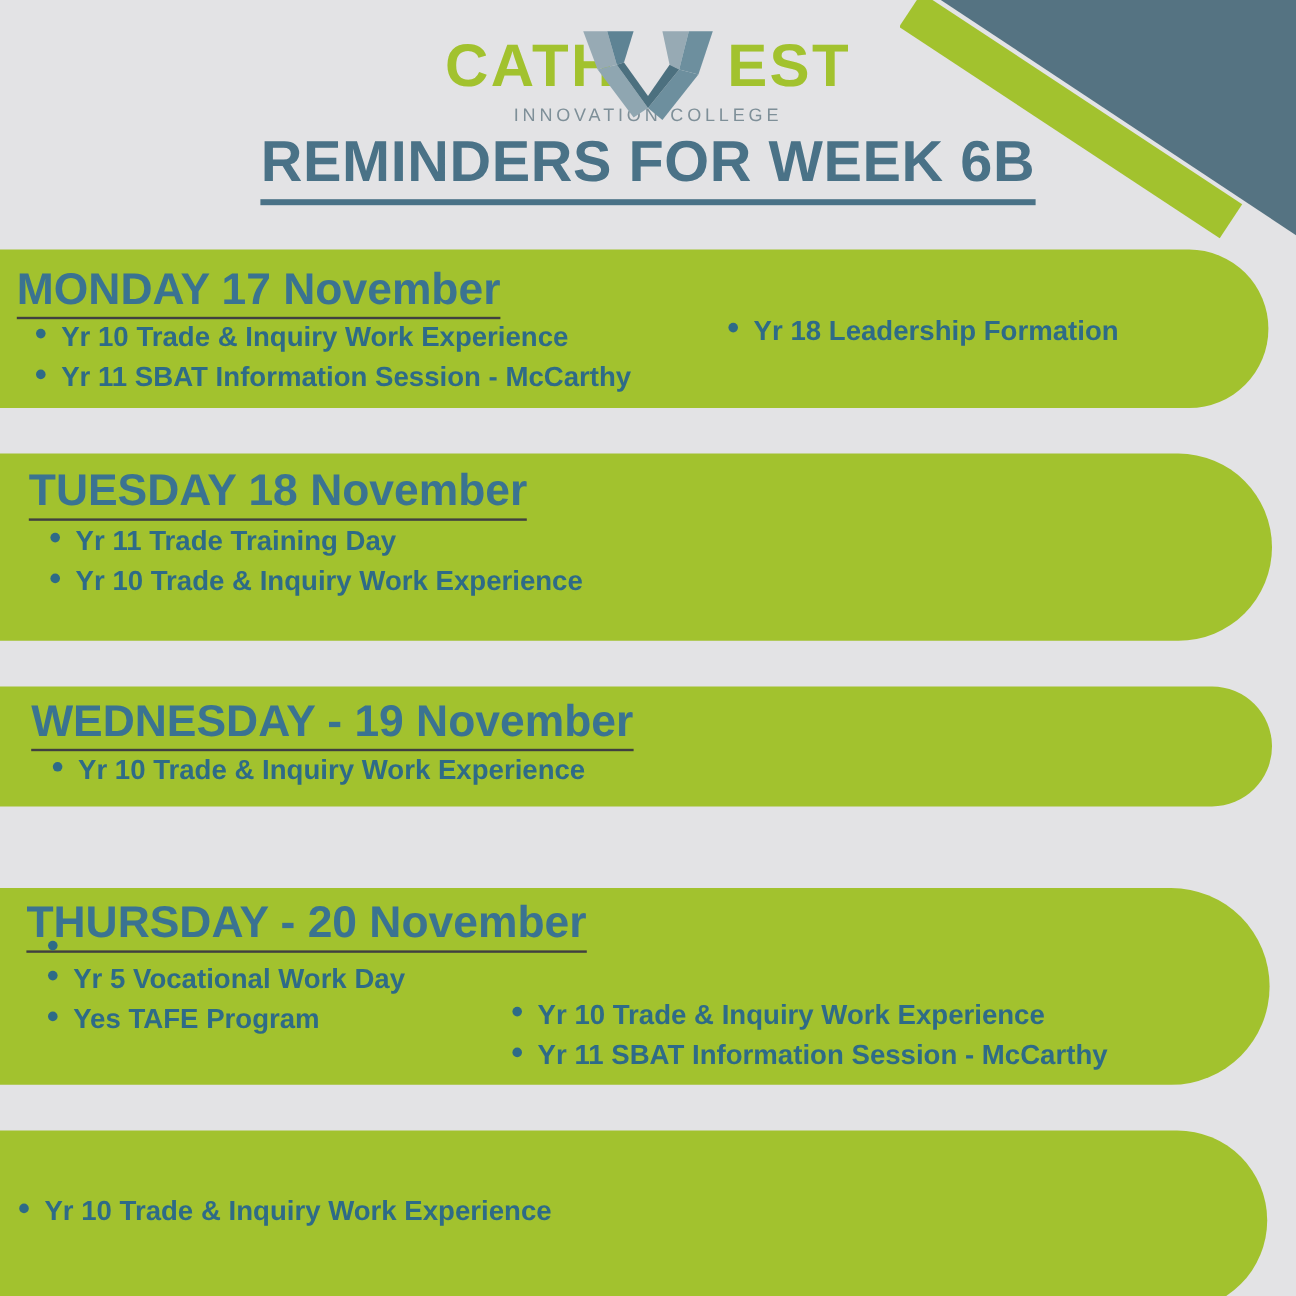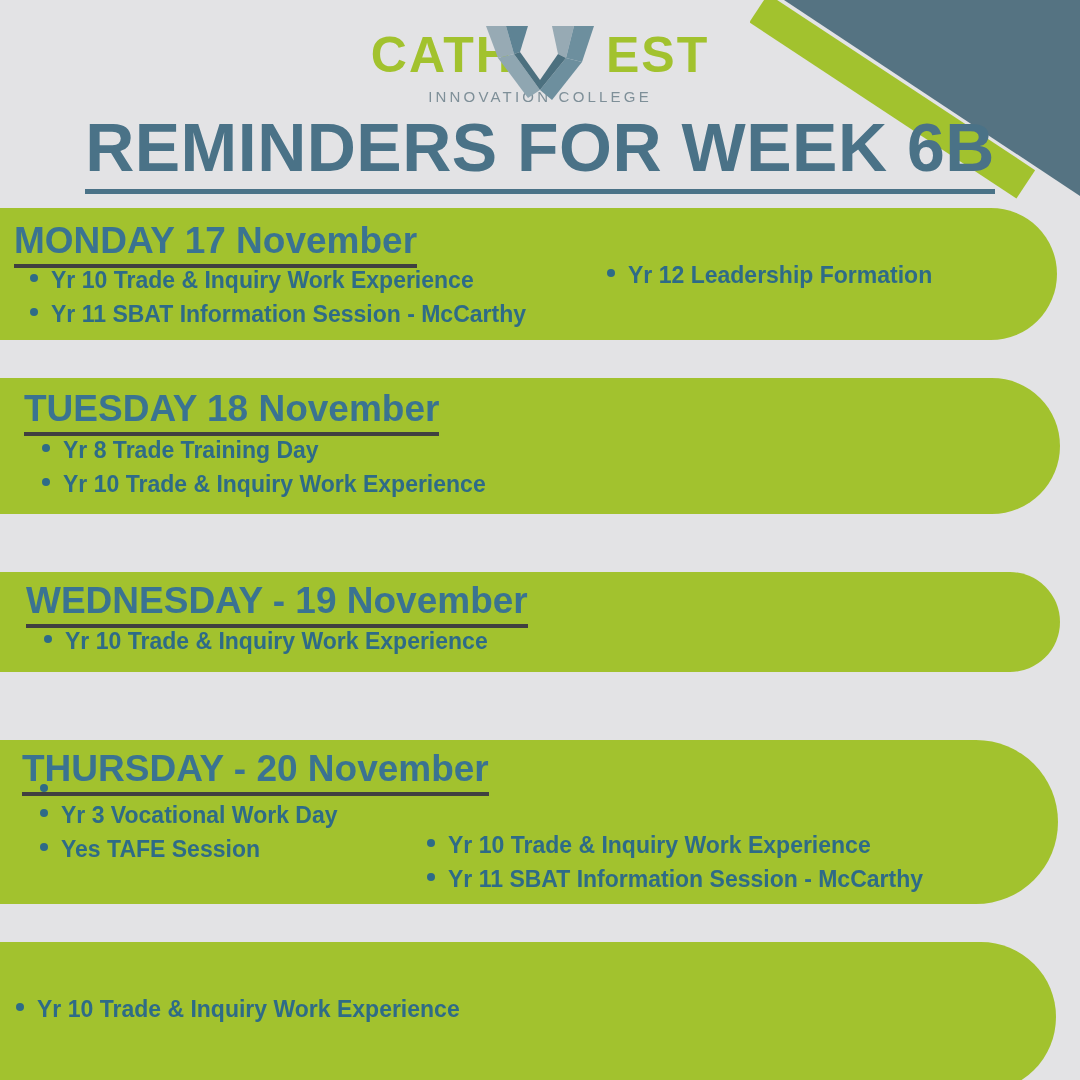--- a/index.html
+++ b/index.html
@@ -78,21 +78,21 @@
     letter-spacing: 3.2px;
     color: #7e8f98;
     font-family: "Liberation Sans", sans-serif;
   }
 
   .page-title {
     position: absolute;
     top: 108px;
     left: 0; right: 0;
     text-align: center;
-    font-size: 68px;
+    font-size: 48px;
     font-weight: bold;
     color: #4a7287;
     letter-spacing: 0.5px;
   }
   .page-title span.tt {
     border-bottom: 5px solid #4a7287;
     padding-bottom: 4px;
   }
 
   
@@ -107,21 +107,21 @@
     overflow: hidden;
   }
   .day-head {
     position: absolute;
     font-size: 37px;
     font-weight: bold;
     color: #3a7391;
     white-space: nowrap;
   }
   .day-head span.hu {
-    border-bottom: 4px solid #404040;
+    border-bottom: 2px solid #404040;
     padding-bottom: 3px;
   }
   .col {
     position: absolute;
   }
   .item {
     display: flex;
     align-items: baseline;
     font-size: 23px;
     font-weight: bold;
@@ -180,30 +180,30 @@
           <span>Yr 10 Trade &amp; Inquiry Work Experience</span>
         </div>
         <div class="item">
           <span class="bullet"></span>
           <span>Yr 11 SBAT Information Session - McCarthy</span>
         </div>
       </div>
       <div class="col" style="left: 607px; top: 50px;">
         <div class="item">
           <span class="bullet"></span>
-          <span>Yr 12 Leadership Formation</span>
-        </div>
-      </div>
-    </div>
-    <div class="daybar" style="top: 378px; height: 136px; width: 1060px;">
+          <span>Yr 18 Leadership Formation</span>
+        </div>
+      </div>
+    </div>
+    <div class="daybar" style="top: 378px; height: 156px; width: 1060px;">
       <div class="day-head" style="top: 10px; left: 24px;"><span class="hu">TUESDAY 18 November </span></div>
       <div class="col" style="left: 42px; top: 55px;">
         <div class="item">
           <span class="bullet"></span>
-          <span>Yr 8 Trade Training Day</span>
+          <span>Yr 11 Trade Training Day</span>
         </div>
         <div class="item">
           <span class="bullet"></span>
           <span>Yr 10 Trade &amp; Inquiry Work Experience</span>
         </div>
       </div>
     </div>
     <div class="daybar" style="top: 572px; height: 100px; width: 1060px;">
       <div class="day-head" style="top: 8px; left: 26px;"><span class="hu">WEDNESDAY - 19 November  </span></div>
       <div class="col" style="left: 44px; top: 52px;">
@@ -214,25 +214,25 @@
       </div>
     </div>
     <div class="daybar" style="top: 740px; height: 164px; width: 1058px;">
       <div class="day-head" style="top: 8px; left: 22px;"><span class="hu">THURSDAY - 20 November</span></div>
       <div class="col" style="left: 40px; top: 50px;">
         <div class="item">
           <span class="bullet"></span>
         </div>
         <div class="item">
           <span class="bullet"></span>
-          <span>Yr 3 Vocational Work Day</span>
-        </div>
-        <div class="item">
-          <span class="bullet"></span>
-          <span>Yes TAFE Session</span>
+          <span>Yr 5 Vocational Work Day</span>
+        </div>
+        <div class="item">
+          <span class="bullet"></span>
+          <span>Yes TAFE Program</span>
         </div>
       </div>
       <div class="col" style="left: 427px; top: 88px;">
         <div class="item">
           <span class="bullet"></span>
           <span>Yr 10 Trade &amp; Inquiry Work Experience</span>
         </div>
         <div class="item">
           <span class="bullet"></span>
           <span>Yr 11 SBAT Information Session - McCarthy</span>

